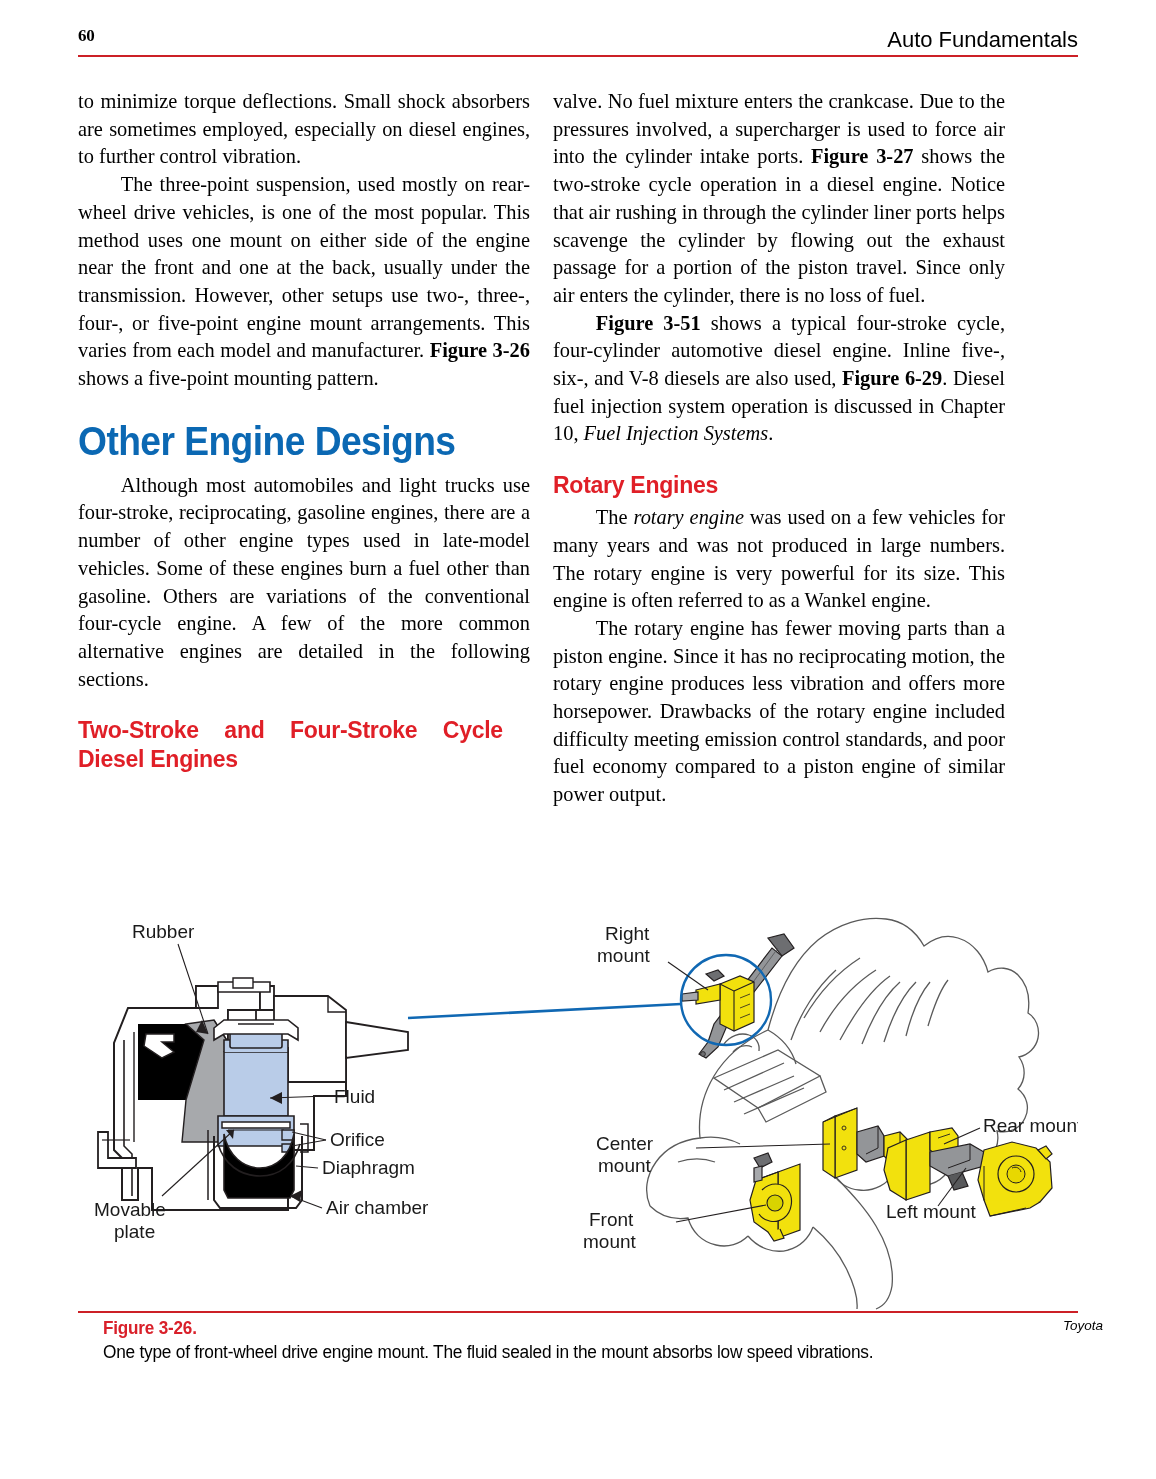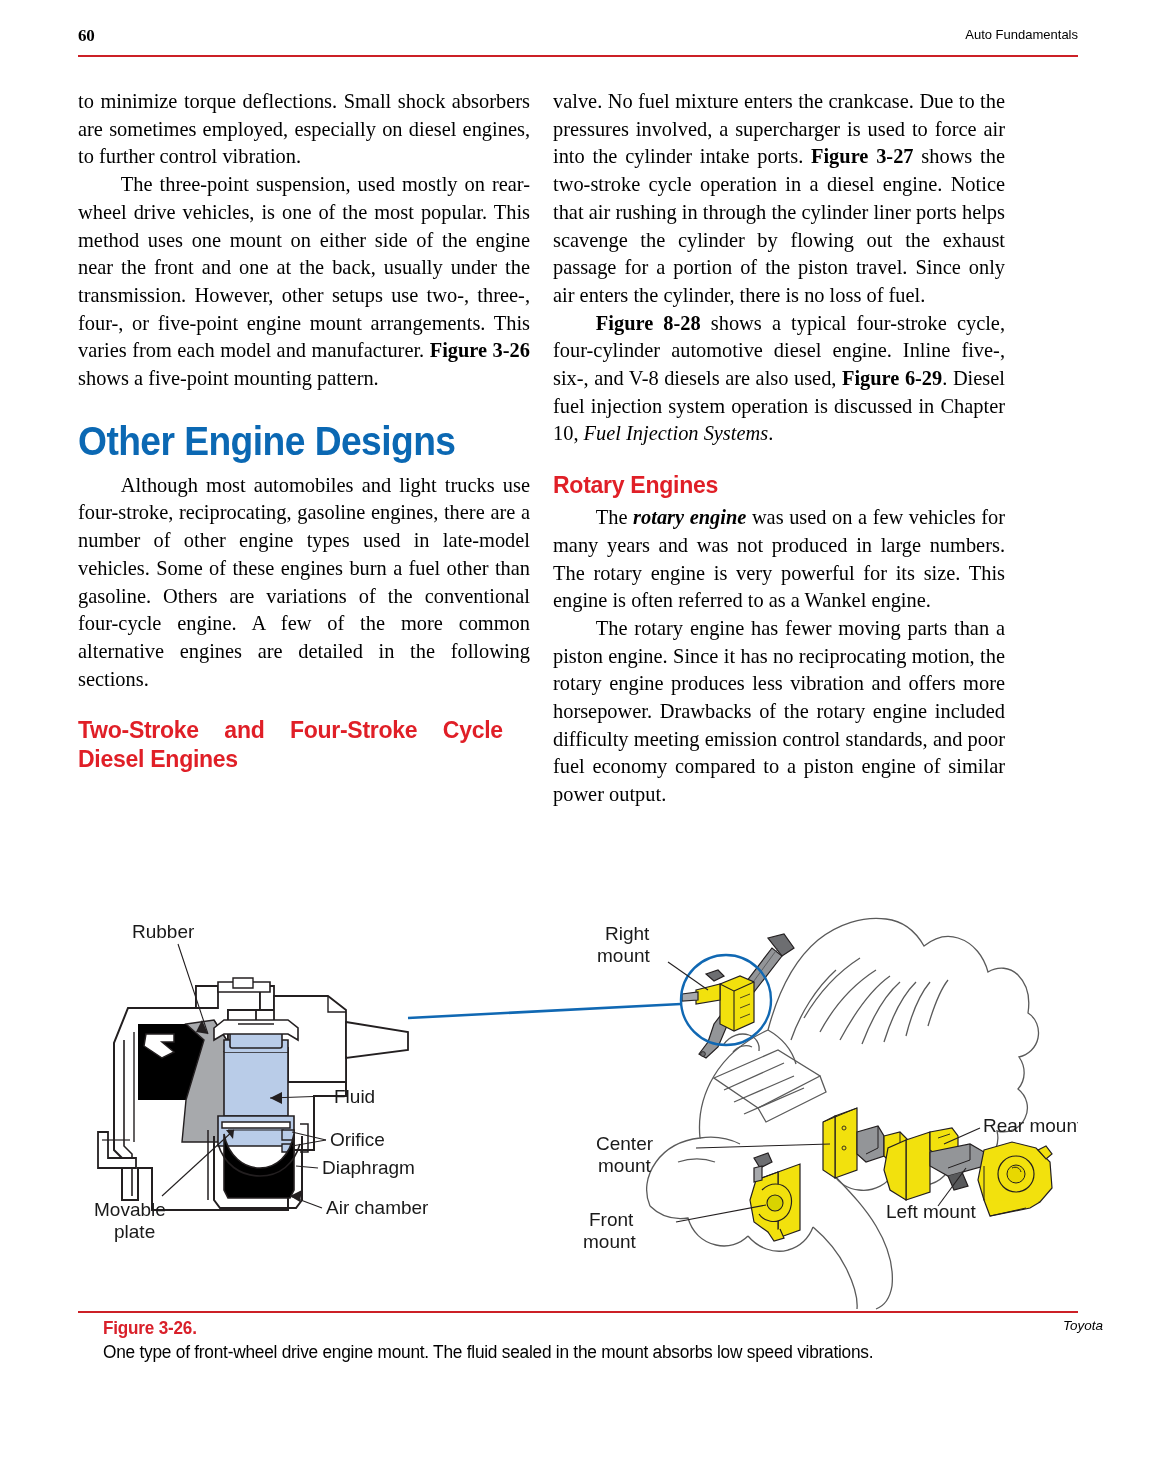--- a/index.html
+++ b/index.html
@@ -32,21 +32,21 @@
     font-weight: bold;
     font-size: 17px;
     letter-spacing: -0.3px;
     color: #000;
   }
   #running-head .booktitle {
     position: absolute;
     right: 0;
     top: 1px;
     font-family: "Liberation Sans", "DejaVu Sans", sans-serif;
-    font-size: 13px;
+    font-size: 22px;
     color: #000;
   }
   #running-head .rule {
     position: absolute;
     left: 0;
     right: 0;
     top: 29px;
     height: 1.6px;
     background: #cc2026;
   }
@@ -66,21 +66,21 @@
   #col-right { left: 553px; }
 
   .col p {
     margin: 0;
   }
   .col p.indent {
     text-indent: 2.1em;
   }
   .col b, .col strong { font-weight: bold; }
   .col i, .col em { font-style: italic; }
-  .bi { font-weight: bold; font-style: italic; }
+  .bi { font-weight: normal; font-style: italic; }
 
   
   h1.section-title {
     font-family: "Liberation Sans", "DejaVu Sans", sans-serif;
     font-weight: bold;
     font-size: 40px;
     line-height: 44px;
     color: #0b68b3;
     margin: 26px 0 9px 0;
     letter-spacing: -0.6px;
@@ -187,21 +187,21 @@
   <p class="indent">Although most automobiles and light trucks use four-stroke, reciprocating, gasoline engines, there are a number of other engine types used in late-model vehicles. Some of these engines burn a fuel other than gasoline. Others are variations of the conventional four-cycle engine. A few of the more common alternative engines are detailed in the following sections.</p>
 
   <h2 class="sub-title">Two-Stroke and Four-Stroke Cycle Diesel Engines</h2>
 
 </div>
 
 <div class="col" id="col-right">
 
   <p><span>valve. No fuel mixture enters the crankcase. Due to the pressures involved, a supercharger is used to force air into the cylinder intake ports. </span><b>Figure 3-27</b><span> shows the two-stroke cycle operation in a diesel engine. Notice that air rushing in through the cylinder liner ports helps scavenge the cylinder by flowing out the exhaust passage for a portion of the piston travel. Since only air enters the cylinder, there is no loss of fuel.</span></p>
 
-  <p class="indent"><b>Figure 8-28</b><span> shows a typical four-stroke cycle, four-cylinder automotive diesel engine. Inline five-, six-, and V-8 diesels are also used, </span><b>Figure 6-29</b><span>. Diesel fuel injection system operation is discussed in Chapter 10, </span><i>Fuel Injection Systems</i><span>.</span></p>
+  <p class="indent"><b>Figure 3-51</b><span> shows a typical four-stroke cycle, four-cylinder automotive diesel engine. Inline five-, six-, and V-8 diesels are also used, </span><b>Figure 6-29</b><span>. Diesel fuel injection system operation is discussed in Chapter 10, </span><i>Fuel Injection Systems</i><span>.</span></p>
 
   <h2 class="sub-title">Rotary Engines</h2>
 
   <p class="indent"><span>The </span><span class="bi">rotary engine</span><span> was used on a few vehicles for many years and was not produced in large numbers. The rotary engine is very powerful for its size. This engine is often referred to as a Wankel engine.</span></p>
 
   <p class="indent">The rotary engine has fewer moving parts than a piston engine. Since it has no reciprocating motion, the rotary engine produces less vibration and offers more horsepower. Drawbacks of the rotary engine included difficulty meeting emission control standards, and poor fuel economy compared to a piston engine of similar power output.</p>
 </div>
 
 <div id="figure-block">
 

